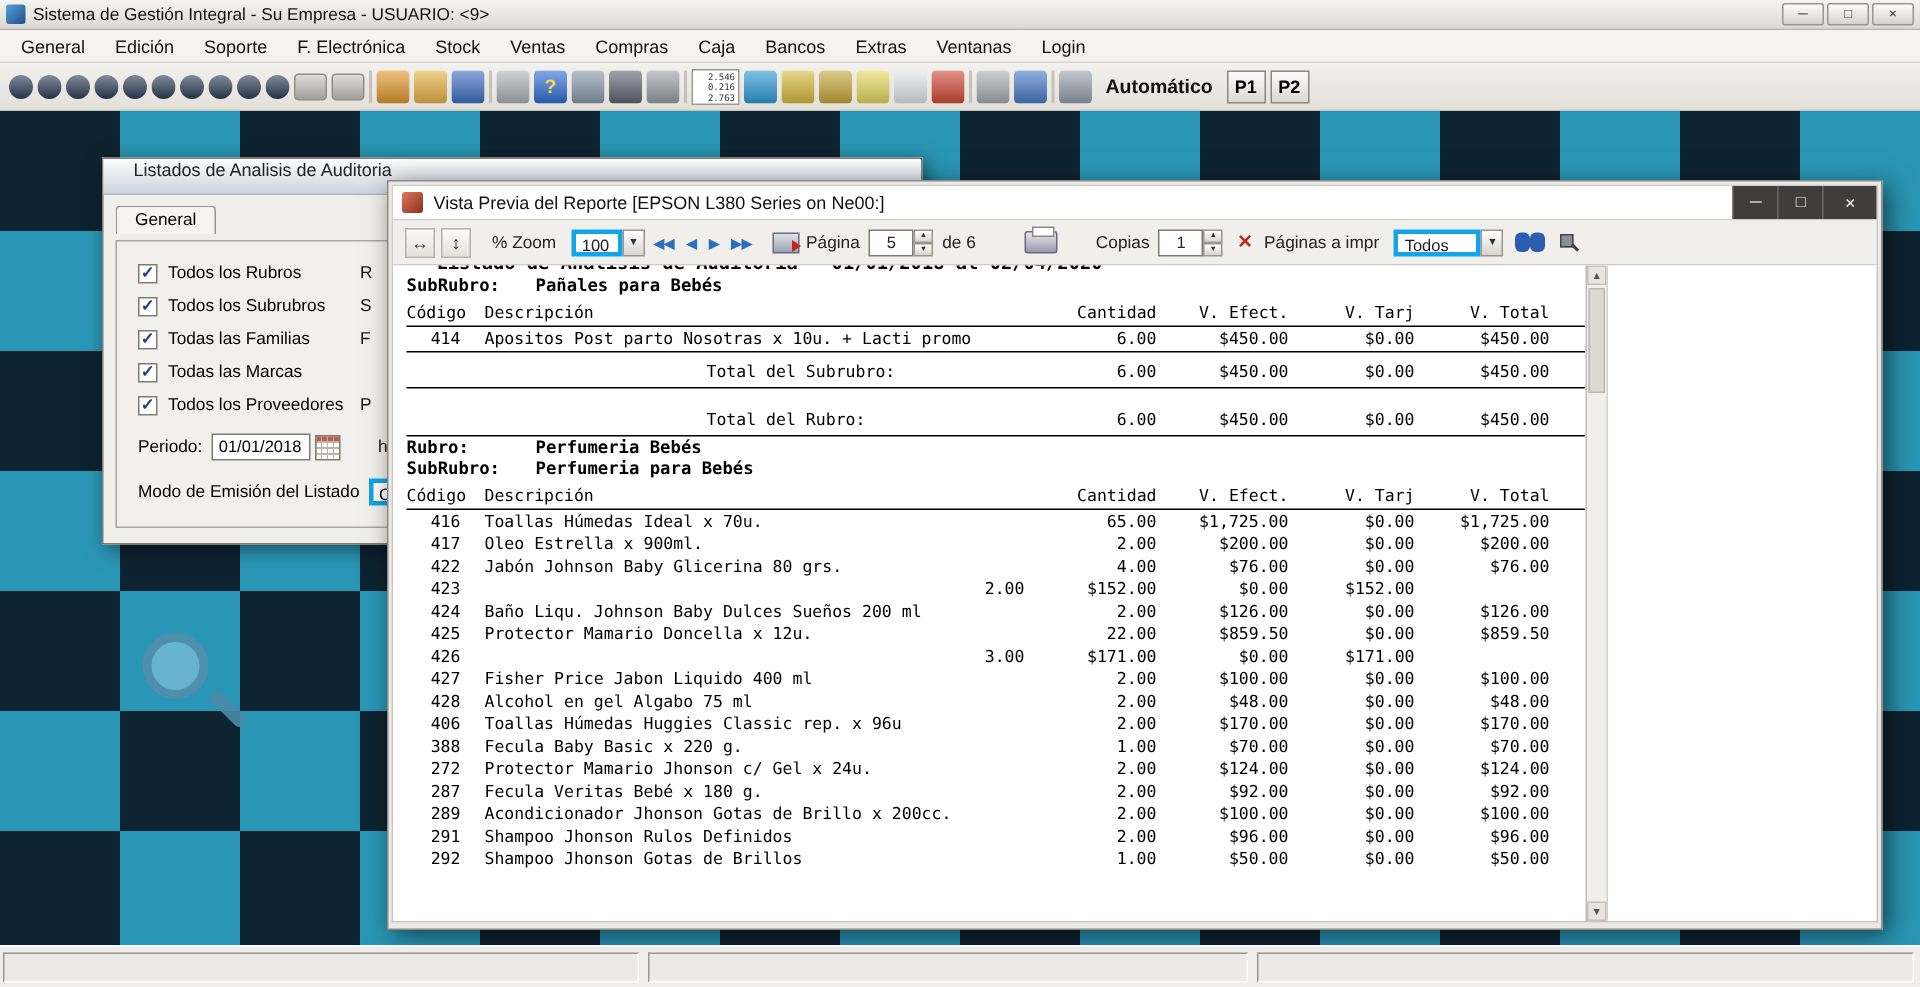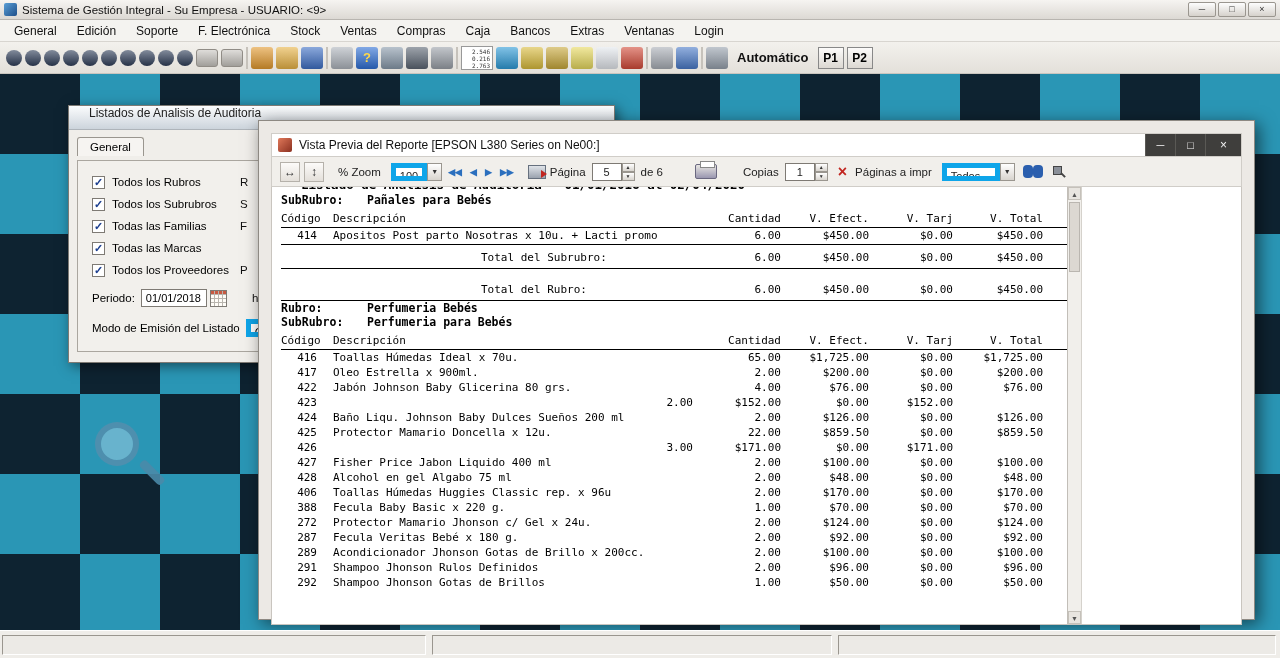--- a/index.html
+++ b/index.html
@@ -38,25 +38,25 @@
 .tabstrip{padding:6px 0 0 8px;height:25px}
 .tab{display:inline-block;background:#f6f4f1;border:1px solid #9a968f;border-bottom:none;border-radius:3px 3px 0 0;padding:3px 12px;font-size:11.5px;position:relative;top:1px}
 .tabpage{position:absolute;left:8px;right:8px;top:54px;bottom:10px;border:1px solid #aaa69f;background:#f2f0ec;padding:10px 0 0 14px;overflow:hidden}
 .cbrow{display:flex;align-items:center;height:22px;font-size:11.5px;position:relative}
 .cbx{width:13px;height:13px;background:#fff;border:1px solid #7e7a74;margin-right:7px;font-size:11px;line-height:11px;text-align:center;color:#1d3f8f;font-weight:bold;flex:none}
 .frag{position:absolute;left:148px;font-size:11.5px;color:#111}
 .formrow{display:flex;align-items:center;height:26px;font-size:11.5px;position:relative;margin-top:4px}
 .field{background:#fff;border:1px solid #7e7a74;height:18px;font-size:11px;padding:0 4px;display:flex;align-items:center;margin-left:6px}
 .cal{width:17px;height:17px;border:1px solid #7e7a74;margin-left:3px;background:repeating-linear-gradient(90deg,transparent 0 3px,#b9b5ae 3px 4px),repeating-linear-gradient(0deg,transparent 0 3px,#b9b5ae 3px 4px),linear-gradient(#c85a42 0 4px,#fffdf8 4px);flex:none}
 .combo{display:flex;height:18px;margin-left:6px}
-.combo .val{min-width:44px;background:#fff;border:5px solid #0ea5e9;font-size:11px;line-height:16px;padding:0 4px;overflow:hidden;white-space:nowrap}
+.combo .val{min-width:44px;background:#fff;border:3px solid #0ea5e9;font-size:11px;line-height:16px;padding:0 4px;overflow:hidden;white-space:nowrap}
 .combo .drop{width:15px;border:1px solid #9a968f;background:linear-gradient(#fff,#d8d4ce);font-size:7px;text-align:center;line-height:16px;color:#333}
 
 
-.preview{position:absolute;left:258px;top:46px;width:997px;height:500px;background:#ece9e5;border:1px solid #8d8983;box-shadow:4px 4px 16px rgba(0,0,0,.55);z-index:2;padding:12px}
+.preview{position:absolute;left:258px;top:46px;width:997px;height:500px;background:#ece9e5;border:1px solid #8d8983;box-shadow:4px 4px 16px rgba(0,0,0,.55);z-index:2;padding:2px}
 .pv-title{height:24px;background:#fff;border:1px solid #d0cdc8;display:flex;align-items:center;padding-left:6px;font-size:12px;color:#111}
 .pv-ico{width:14px;height:14px;background:linear-gradient(135deg,#e0785a,#8a3020);border-radius:2px;margin-right:7px;flex:none}
 .pv-btns{margin-left:auto;display:flex;height:100%}
 .pvb{width:30px;height:100%;background:#3f3e3c;color:#f2f2f2;font-size:11px;display:flex;align-items:center;justify-content:center;border-left:1px solid #5a5955}
 .pvb.close{width:36px;font-size:12px}
 .pv-toolbar{height:30px;background:#f1efeb;border:1px solid #d0cdc8;border-top:none;display:flex;align-items:center;gap:4px;padding:0 8px;font-size:11.5px;color:#222}
 .pvt-btn{min-width:20px;height:20px;border:1px solid #b5b1aa;background:linear-gradient(#fcfbf9,#e4e0da);display:flex;align-items:center;justify-content:center;font-size:12px;color:#333;padding:0 2px}
 .nav{border:none;background:none;color:#2b6fbe;font-size:9px;font-weight:bold;padding:0 2px}
 .spin{display:flex;align-items:stretch;height:18px;margin:0 2px}
 .spin .val{width:30px;background:#fff;border:1px solid #7e7a74;text-align:center;font-size:11px;line-height:16px}

